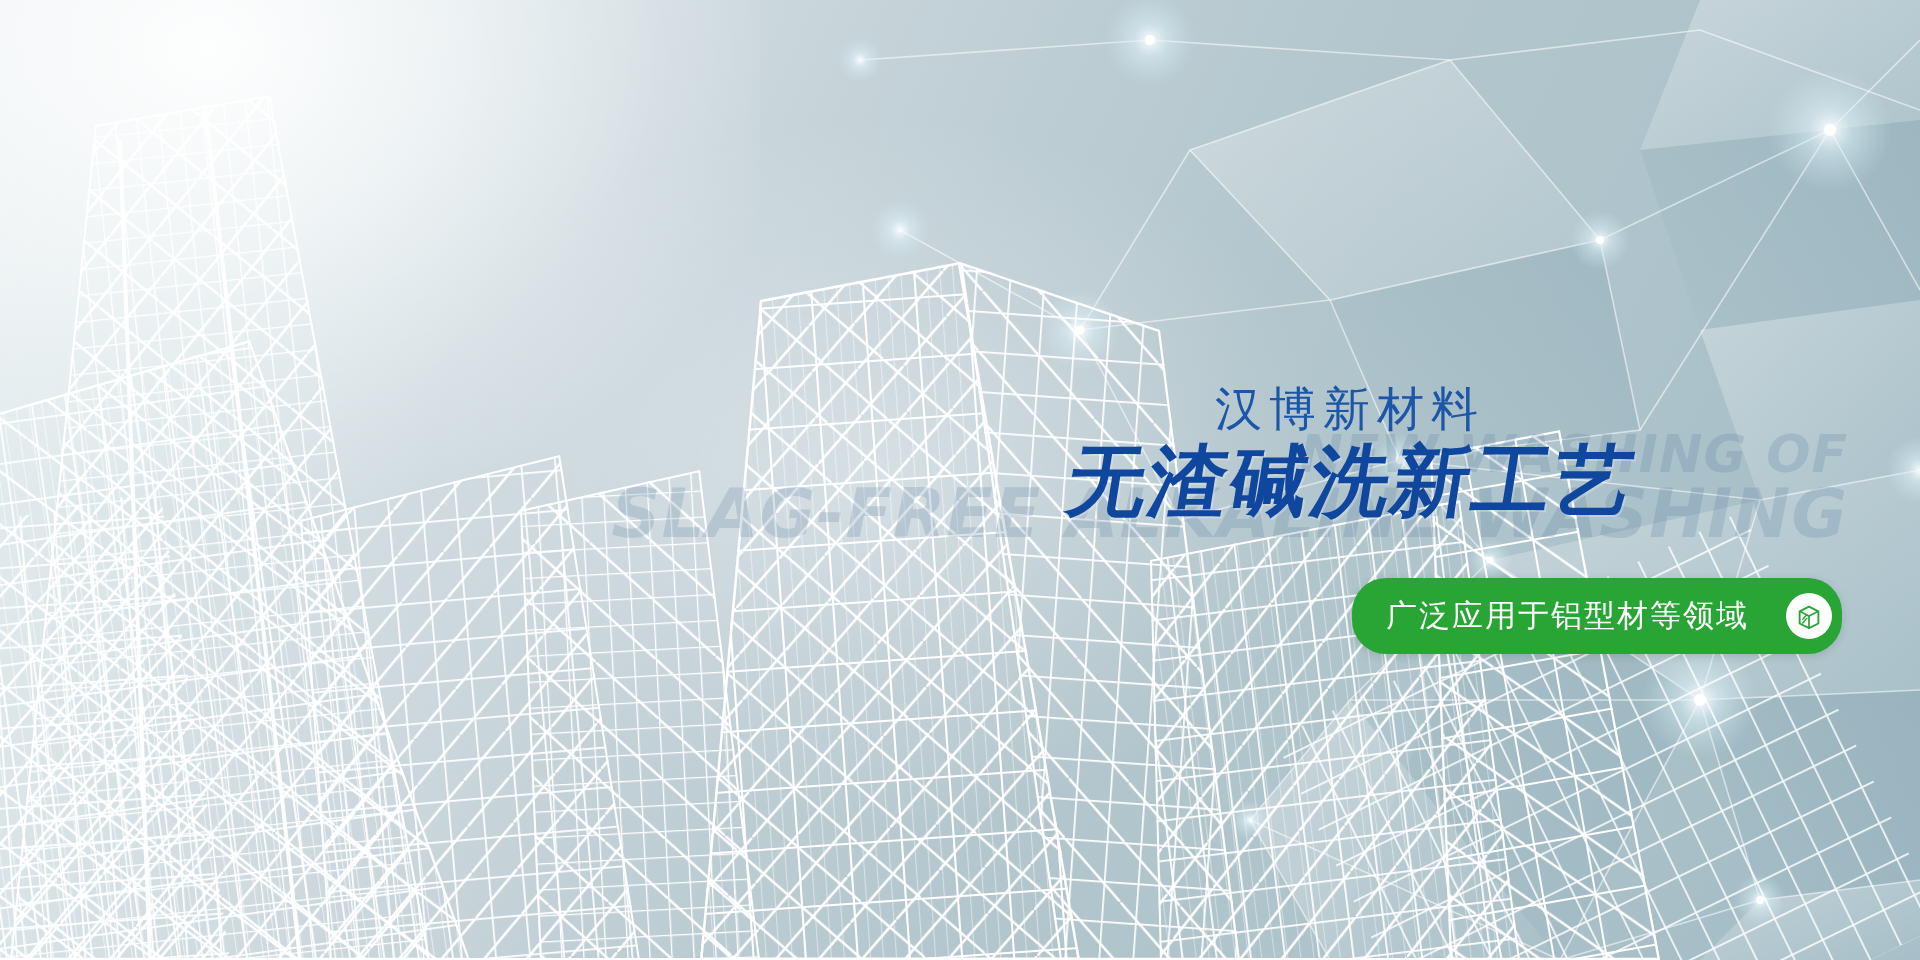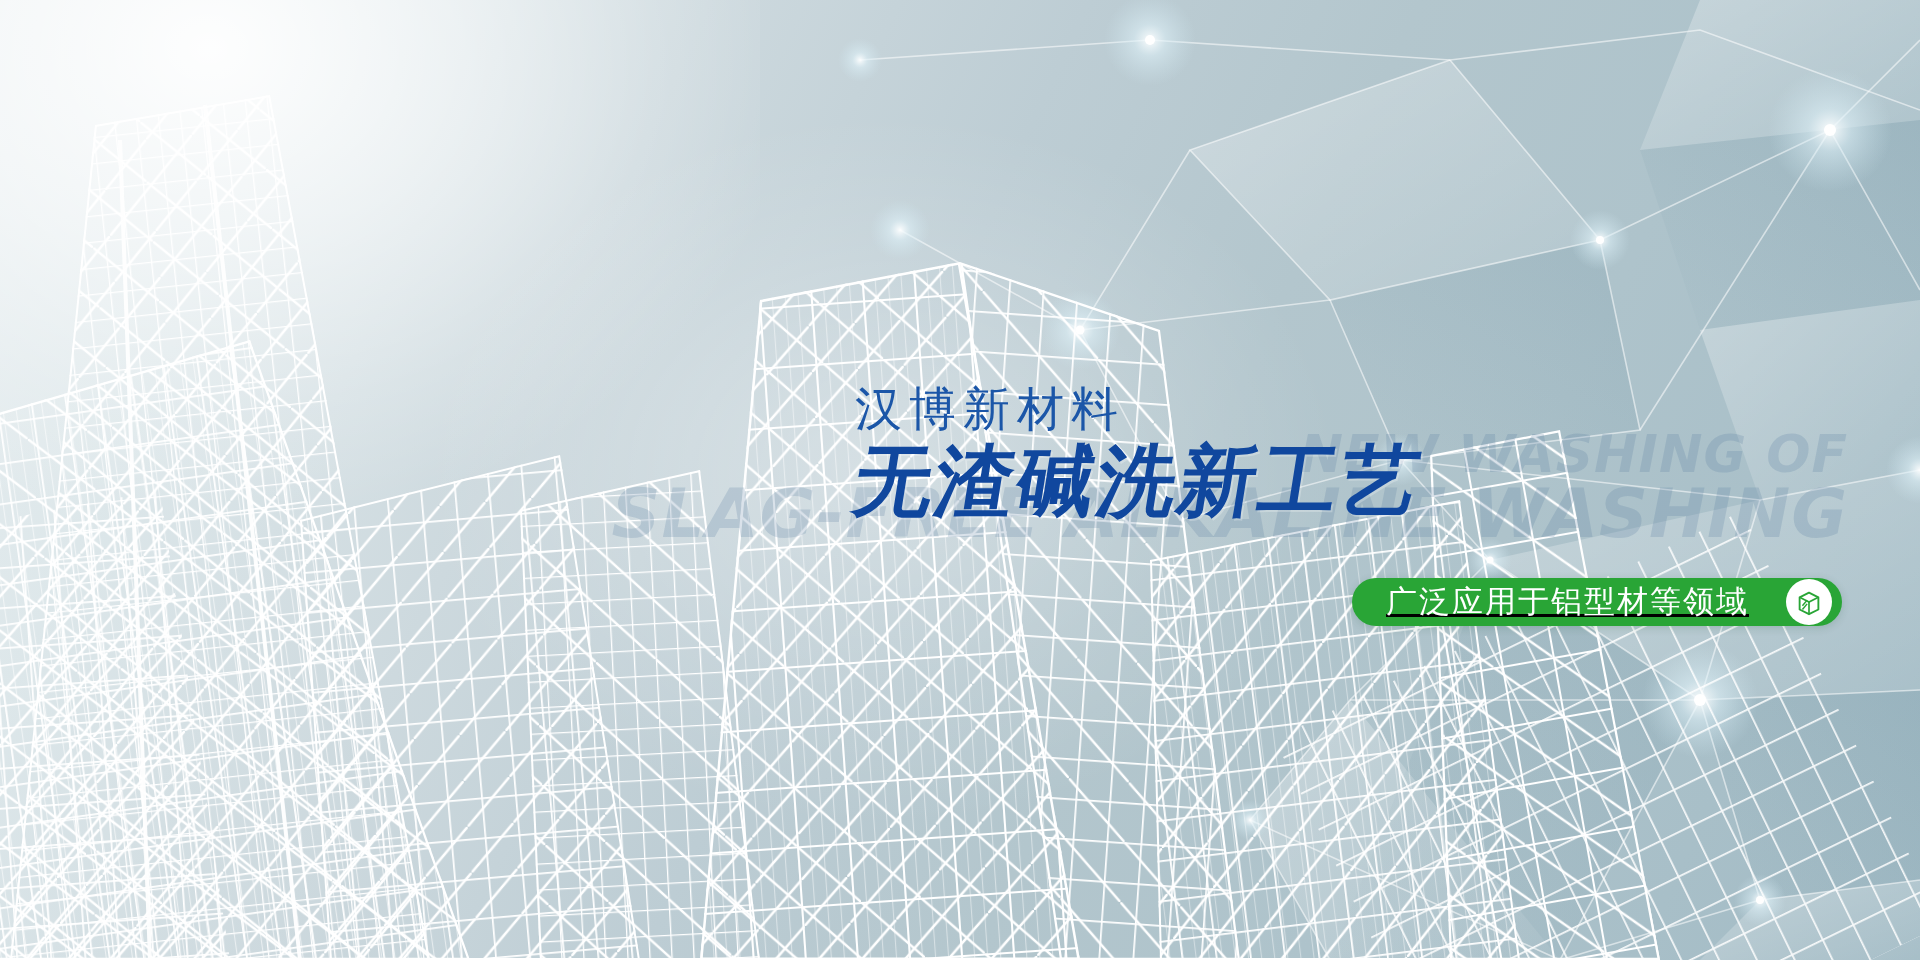--- a/index.html
+++ b/index.html
@@ -51,24 +51,24 @@
     position: absolute;
     inset: 0;
     width: 1920px;
     height: 960px;
     pointer-events: none;
   }
 
   
   .text-block {
     position: absolute;
-    right: 85px;
+    right: 78px;
     top: 385px;
     width: 980px;
-    text-align: left;
+    text-align: center;
   }
 
   .brand-line {
     color: #1B56A8;
     font-size: 47px;
     line-height: 1;
     letter-spacing: 7px;
     font-weight: 400;
     font-family: "DejaVu Sans", "Liberation Sans", sans-serif;
     padding-right: 4px;
@@ -112,31 +112,30 @@
     right: 72px;
     top: 480px;
     font-size: 68px;
   }
 
   
   .pill {
     position: absolute;
     right: 78px;
     top: 578px;
-    height: 48px;
+    height: 76px;
     min-width: 490px;
     background: #29A536;
     border-radius: 34px;
     display: flex;
     align-items: center;
     justify-content: space-between;
     padding: 0 10px 0 34px;
     box-sizing: border-box;
     box-shadow: 0 2px 8px rgba(20,70,40,0.16);
-    text-decoration: underline;
   }
   .pill-text {
     color: #ffffff;
     font-size: 31px;
     letter-spacing: 2px;
     font-family: "DejaVu Sans", "Liberation Sans", sans-serif;
     white-space: nowrap;
     padding-right: 26px;
   }
   .pill-icon {

